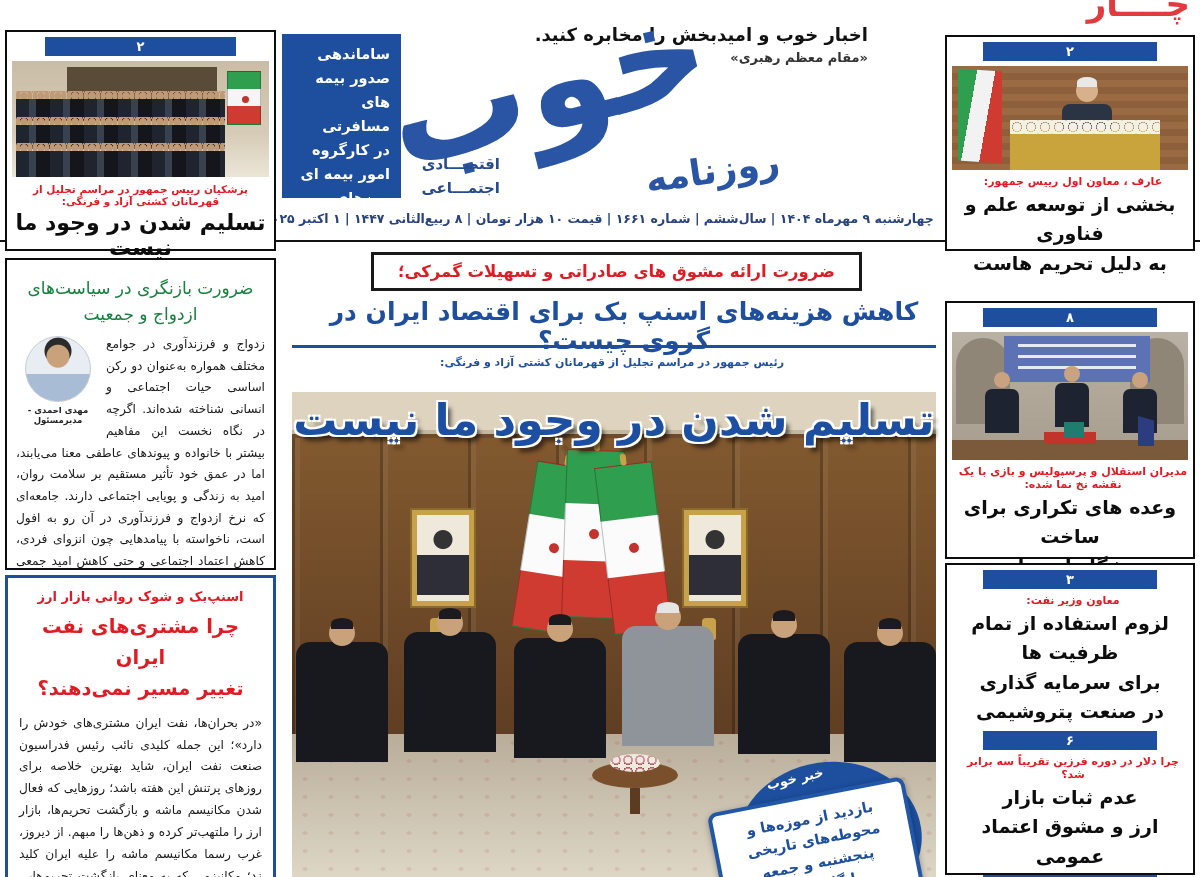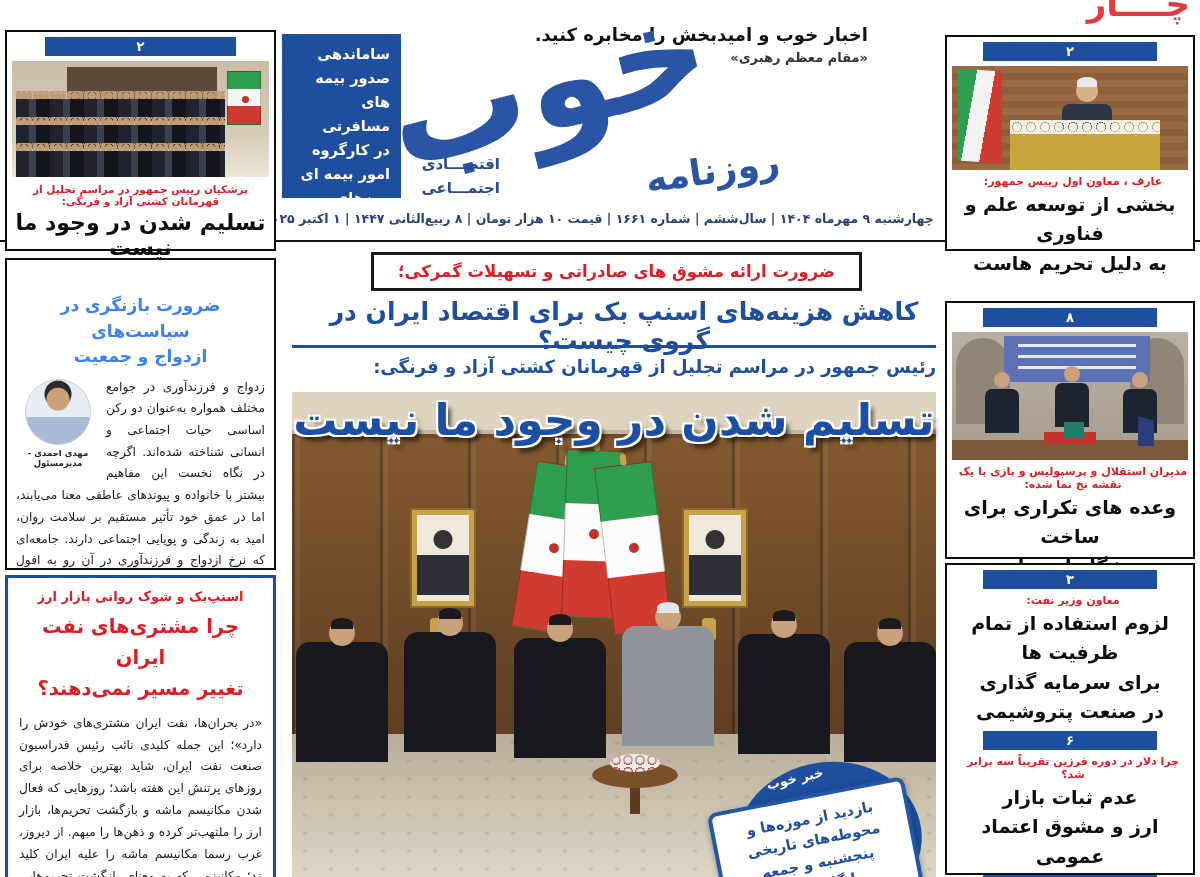--- a/index.html
+++ b/index.html
@@ -69,41 +69,41 @@
   .rr-kicker { font-size:11px; margin-top:5px;margin-left:6px; }
   .rr-headline { font-size:19px; line-height:1.55; margin-top:2px; }
   .rr-section { margin-bottom:4px; }
   
   #ed-box { left:5px; top:258px; width:271px; height:312px; padding:7px 9px; }
   .ed-head { display:flex; align-items:center; gap:7px; }
   .ed-label { font-size:15px; font-weight:bold; color:#111; }
   .ed-bar { flex:1; height:20px; background:#1d4f9e; border-radius:3px; position:relative; }
   .ed-bar::before { content:""; position:absolute; left:10px; right:10px; top:9px; border-top:2px dotted #fff; }
   .ed-bar::after { content:""; position:absolute; left:-1px; top:-1px; border-style:solid; border-width:0 0 22px 14px; border-color:transparent transparent transparent #fff; }
-  .ed-title { font-size:17px; font-weight:700; text-align:center; color:#3b82f6; white-space:pre-line; line-height:1.5; margin:26px 0 7px; }
+  .ed-title { font-size:17px; font-weight:400; text-align:center; color:#15803d; white-space:pre-line; line-height:1.5; margin:9px 0 7px; }
   .ed-avatar-wrap { float:left; width:84px; margin:2px 6px 2px 0; text-align:center; }
   .ed-avatar { width:66px; height:66px; border-radius:50%; margin:0 auto; border:1px solid #c6ccd6;
     background:
       radial-gradient(circle at 50% 30%, #c9a27c 0 11px, transparent 12px),
       radial-gradient(circle at 50% 22%, #2b2b2b 0 13px, transparent 14px),
       linear-gradient(180deg,#e8edf4 0 58%, #a8bcd6 58%); }
   .ed-author { font-size:8.5px; font-weight:bold; color:#222; margin-top:3px; }
   .ed-body { font-size:12.2px; line-height:1.78; text-align:justify; color:#1a1a1a; }
   .ed-footer { font-size:12.5px; font-weight:bold; color:#111; margin-top:4px; }
   
   #oil-box { position:absolute; left:5px; top:575px; width:271px; height:320px; border:3px solid #1d4f9e; background:#fff; padding:8px 11px; }
   .oil-kicker { font-size:13px; margin-top:3px; }
   .oil-title { color:#e11b23; font-size:19.5px; font-weight:900; text-align:center; white-space:pre-line; line-height:1.6; margin:7px 0 8px; }
   .oil-body { font-size:12.2px; line-height:1.8; text-align:justify; color:#1a1a1a; }
   
   #center-kicker-box { position:absolute; top:252px; right:338px; width:491px; height:39px; border:3px solid #1a1a1a;
     display:flex; align-items:center; justify-content:center; font-size:16.5px; font-weight:bold; color:#e11b23; background:#fff; }
   #center-headline { position:absolute; top:297px; left:300px; width:648px; text-align:center; font-size:25px; font-weight:900; color:#1d4f9e; }
   #center-rule { position:absolute; top:345px; left:292px; width:644px; height:3px; background:#1d4f9e; }
-  #main-kicker { position:absolute; top:356px; left:288px; width:648px; font-size:18px; font-weight:900; color:#1e50a0; }
+  #main-kicker { position:absolute; top:356px; left:288px; width:648px; text-align:center; font-size:11px; font-weight:900; color:#1e50a0; }
   #main-headline { position:absolute; top:394px; left:292px; width:644px; text-align:center; font-size:44px; font-weight:900; color:#1c4fa2; z-index:5; letter-spacing:-1px;
     text-shadow:-2px -2px 0 #fff, 2px -2px 0 #fff, -2px 2px 0 #fff, 2px 2px 0 #fff, 5px 6px 4px rgba(0,0,0,.55); }
   #main-photo { position:absolute; top:392px; left:292px; width:644px; height:485px; overflow:hidden; background:#6f4a2c; }
   .mp-wall-top { position:absolute; top:0; left:0; right:0; height:42px; background:#ddd3bf; border-bottom:4px solid #c3b79e; }
   .mp-wood { position:absolute; top:46px; left:0; right:0; height:296px;
     background-image:repeating-linear-gradient(90deg, rgba(0,0,0,.22) 0 3px, rgba(255,255,255,.06) 3px 8px, transparent 8px 88px),
                      linear-gradient(#82592f,#5f3e23); }
   .mp-floor { position:absolute; top:342px; bottom:0; left:0; right:0;
     background-image:radial-gradient(rgba(160,60,50,.14) 2px, transparent 3px), linear-gradient(#b8ad99,#ded7c6);
     background-size:26px 18px, 100% 100%; }

